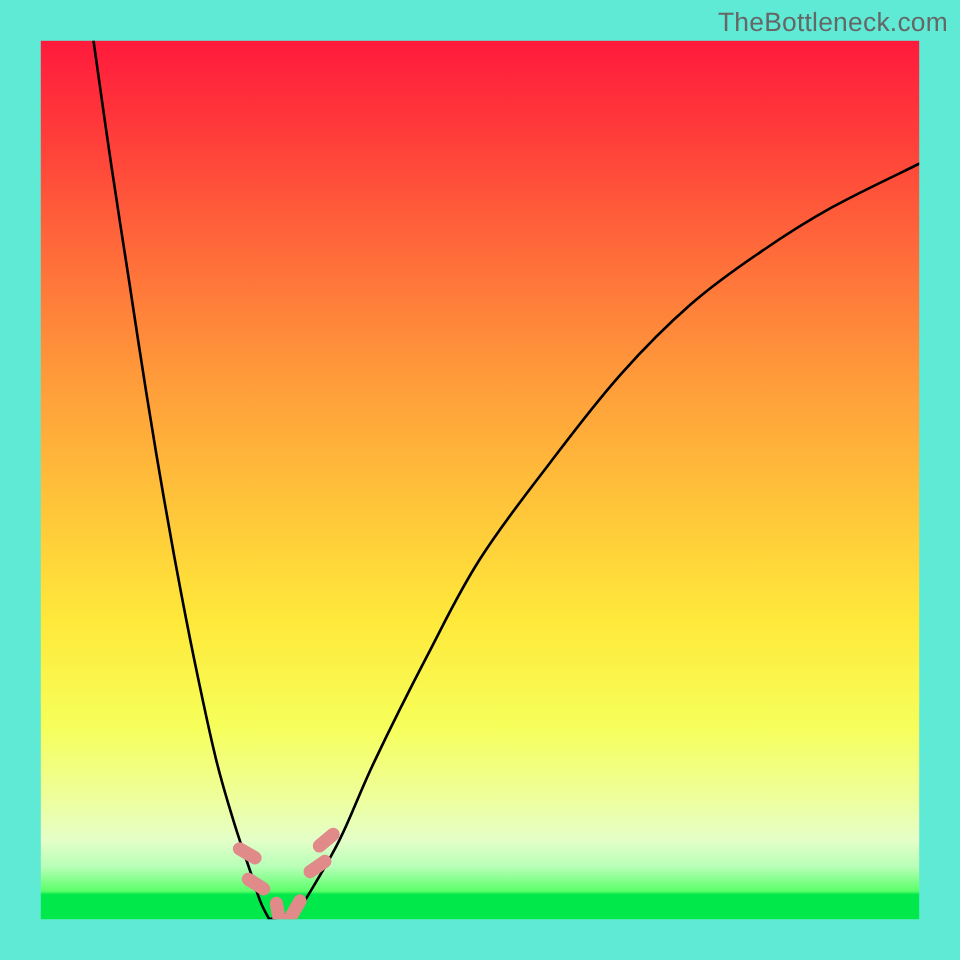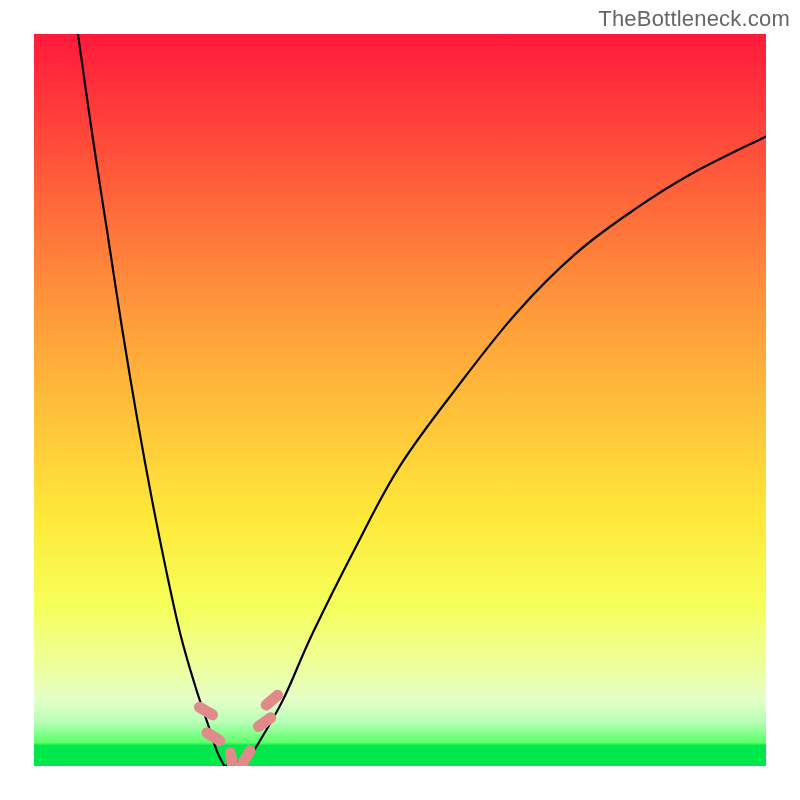--- a/index.html
+++ b/index.html
@@ -10,21 +10,21 @@
     background: #000;
     overflow: hidden;
     font-family: Arial, Helvetica, sans-serif;
   }
   .frame {
     position: absolute;
     left: 0;
     top: 0;
     width: 800px;
     height: 800px;
-    background: #ffffff;
+    background: #5eead4;
   }
   .plot {
     position: absolute;
     left: 34px;
     top: 34px;
     width: 732px;
     height: 732px;
     
     background: linear-gradient(
       to bottom,

